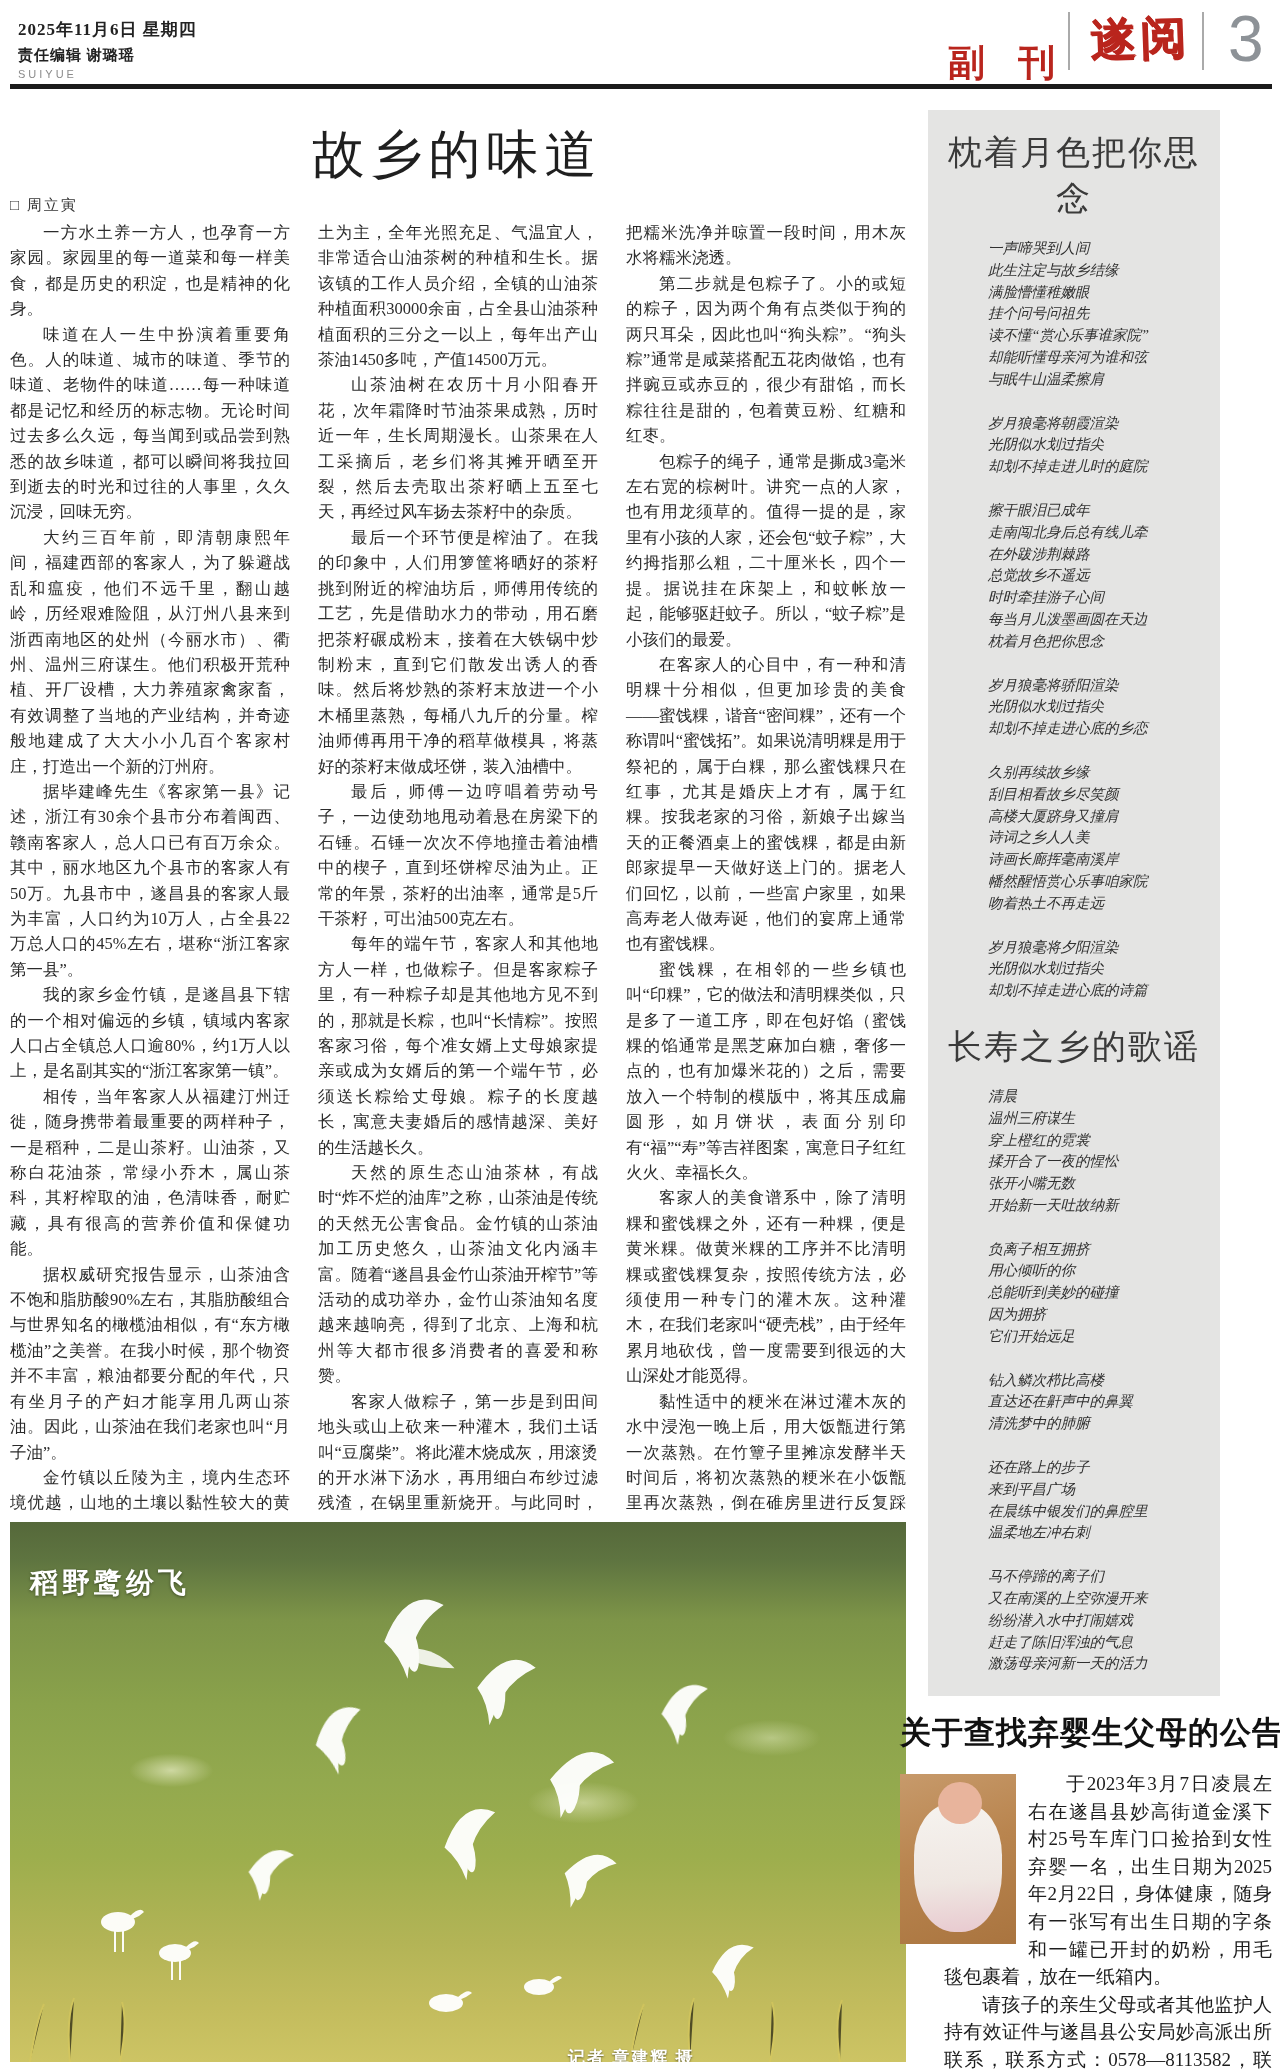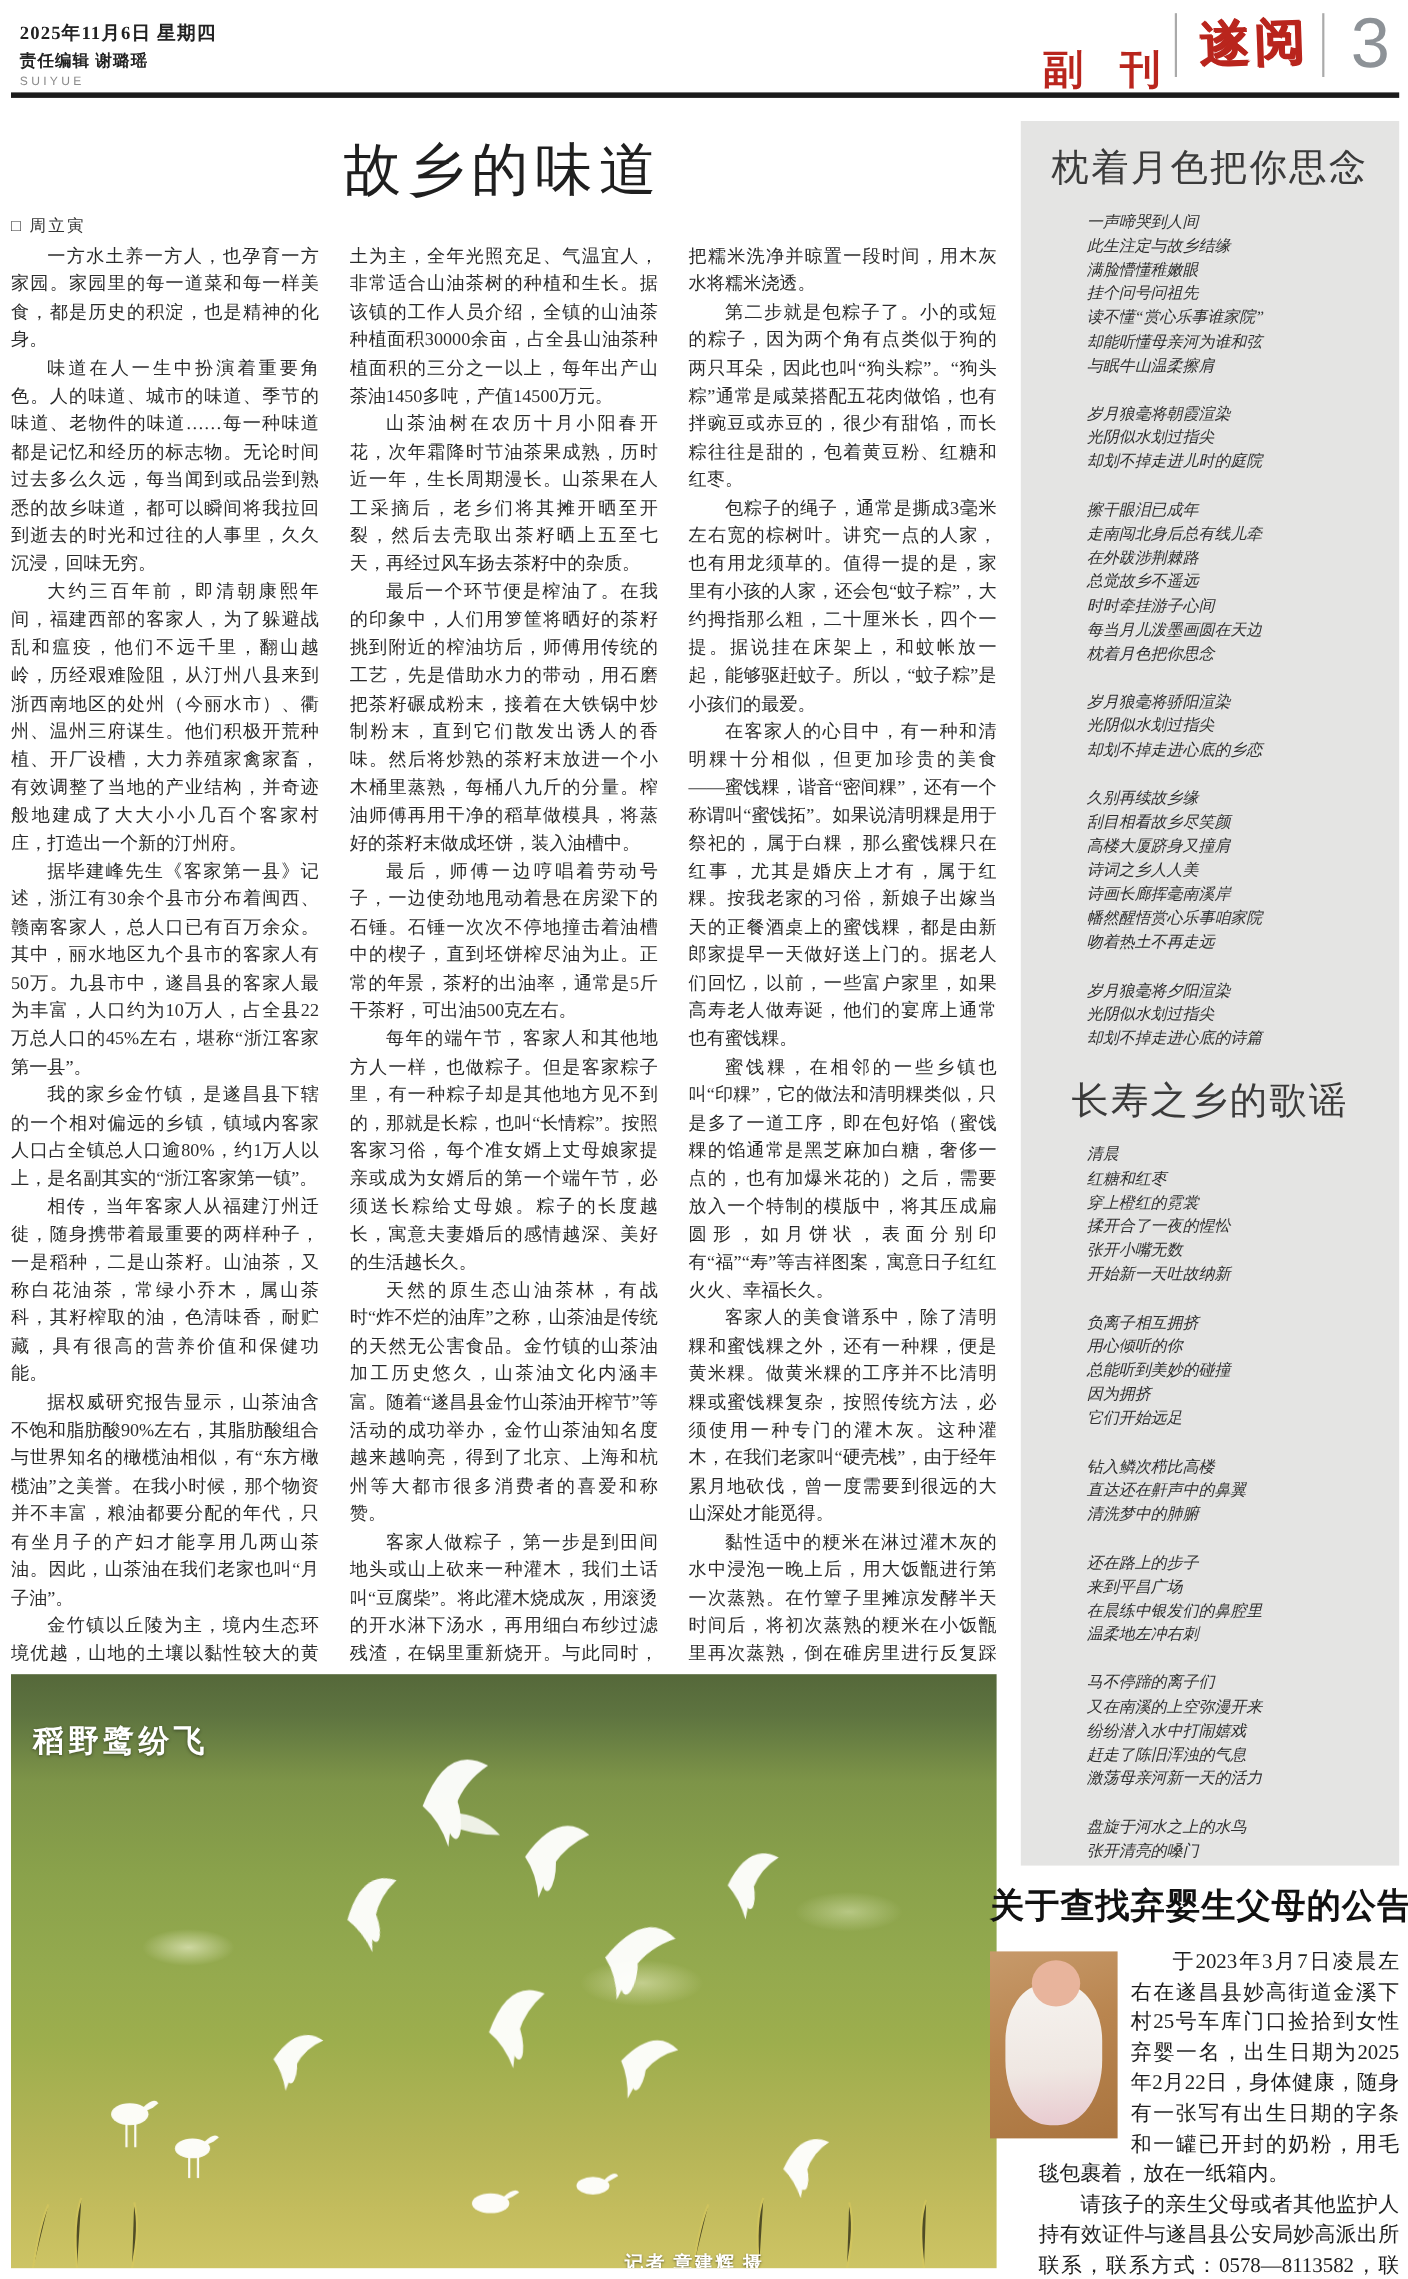--- a/index.html
+++ b/index.html
@@ -32,21 +32,21 @@
            radial-gradient(60px 24px at 18% 46%, rgba(255,255,230,.55), rgba(255,255,230,0) 70%),
            radial-gradient(80px 30px at 64% 52%, rgba(250,250,220,.45), rgba(250,250,220,0) 70%),
            radial-gradient(70px 26px at 85% 40%, rgba(245,250,215,.4), rgba(245,250,215,0) 70%),
            linear-gradient(180deg,#55683a 0%,#5e7440 7%,#7d9448 18%,#8aa24b 34%,#93a94e 48%,#9dae4d 62%,#b3b456 78%,#c3bc5d 90%,#cdc464 100%);}
   .photo svg{position:absolute;left:0;top:0;}
   .photo-caption{position:absolute;left:20px;top:42px;font-size:28px;font-weight:bold;color:#ffffff;
                  letter-spacing:4px;text-shadow:0 1px 3px rgba(0,0,0,.45);}
   .photo-credit{position:absolute;left:558px;top:524px;font-size:17px;color:#ffffff;letter-spacing:2px;
                 text-shadow:0 1px 2px rgba(0,0,0,.55);font-weight:bold;}
   
-  .panel{position:absolute;left:928px;top:110px;width:344px;height:1586px;background:#e4e4e3;overflow:hidden;}
+  .panel{position:absolute;left:928px;top:110px;width:292px;height:1586px;background:#e4e4e3;overflow:hidden;}
   .poem-title{margin:20px 10px 16px 10px;text-align:center;font-size:34px;color:#3a3a3a;letter-spacing:2px;}
   .poem{margin-left:60px;font-size:14.5px;line-height:21.8px;color:#2f2f2f;font-style:italic;}
   .poem .stanza{margin-bottom:22px;}
   
   .notice{position:absolute;left:900px;top:1712px;width:372px;}
   .notice-title{font-size:31px;font-weight:bold;color:#111;letter-spacing:1px;white-space:nowrap;}
   .notice-body{margin-top:16px;font-size:19px;line-height:27.6px;text-align:justify;color:#1d1d1d;}
   .notice-body p{margin:0;text-indent:2em;padding-left:44px;}
   .baby{float:left;width:116px;height:170px;margin:4px 12px 4px 0;position:relative;overflow:hidden;
         background:linear-gradient(160deg,#c79a6b 0%,#b9854f 45%,#a9743f 100%);}
@@ -217,21 +217,21 @@
         <div class="stanza">
           <div class="line">岁月狼毫将夕阳渲染</div>
           <div class="line">光阴似水划过指尖</div>
           <div class="line">却划不掉走进心底的诗篇</div>
         </div>
       </div>
     <div class="poem-title">长寿之乡的歌谣</div>
     <div class="poem">
         <div class="stanza">
           <div class="line">清晨</div>
-          <div class="line">红糖和红枣</div>
+          <div class="line">温州三府谋生</div>
           <div class="line">穿上橙红的霓裳</div>
           <div class="line">揉开合了一夜的惺忪</div>
           <div class="line">张开小嘴无数</div>
           <div class="line">开始新一天吐故纳新</div>
         </div>
         <div class="stanza">
           <div class="line">负离子相互拥挤</div>
           <div class="line">用心倾听的你</div>
           <div class="line">总能听到美妙的碰撞</div>
           <div class="line">因为拥挤</div>

